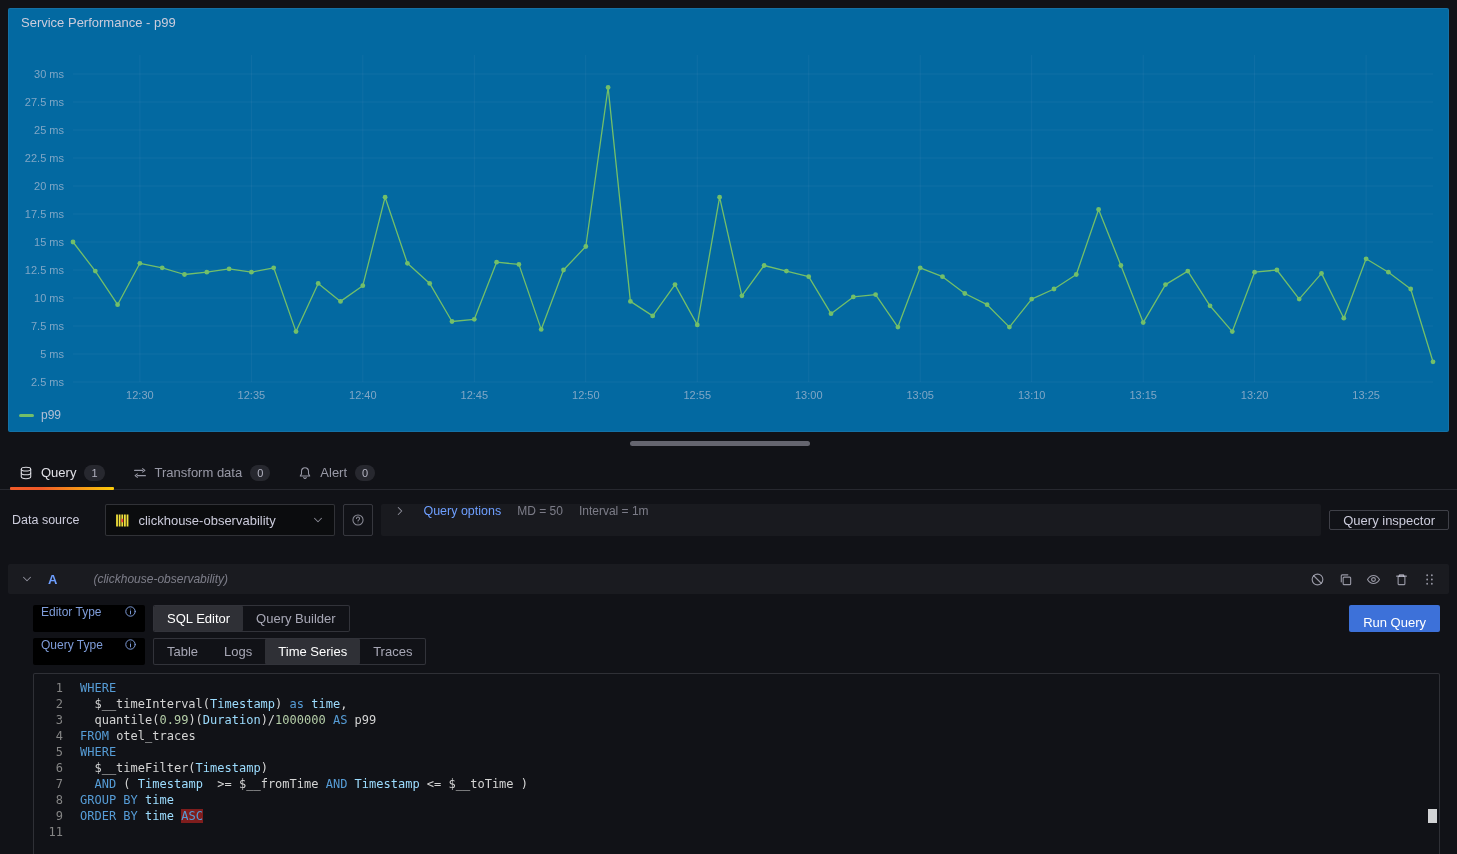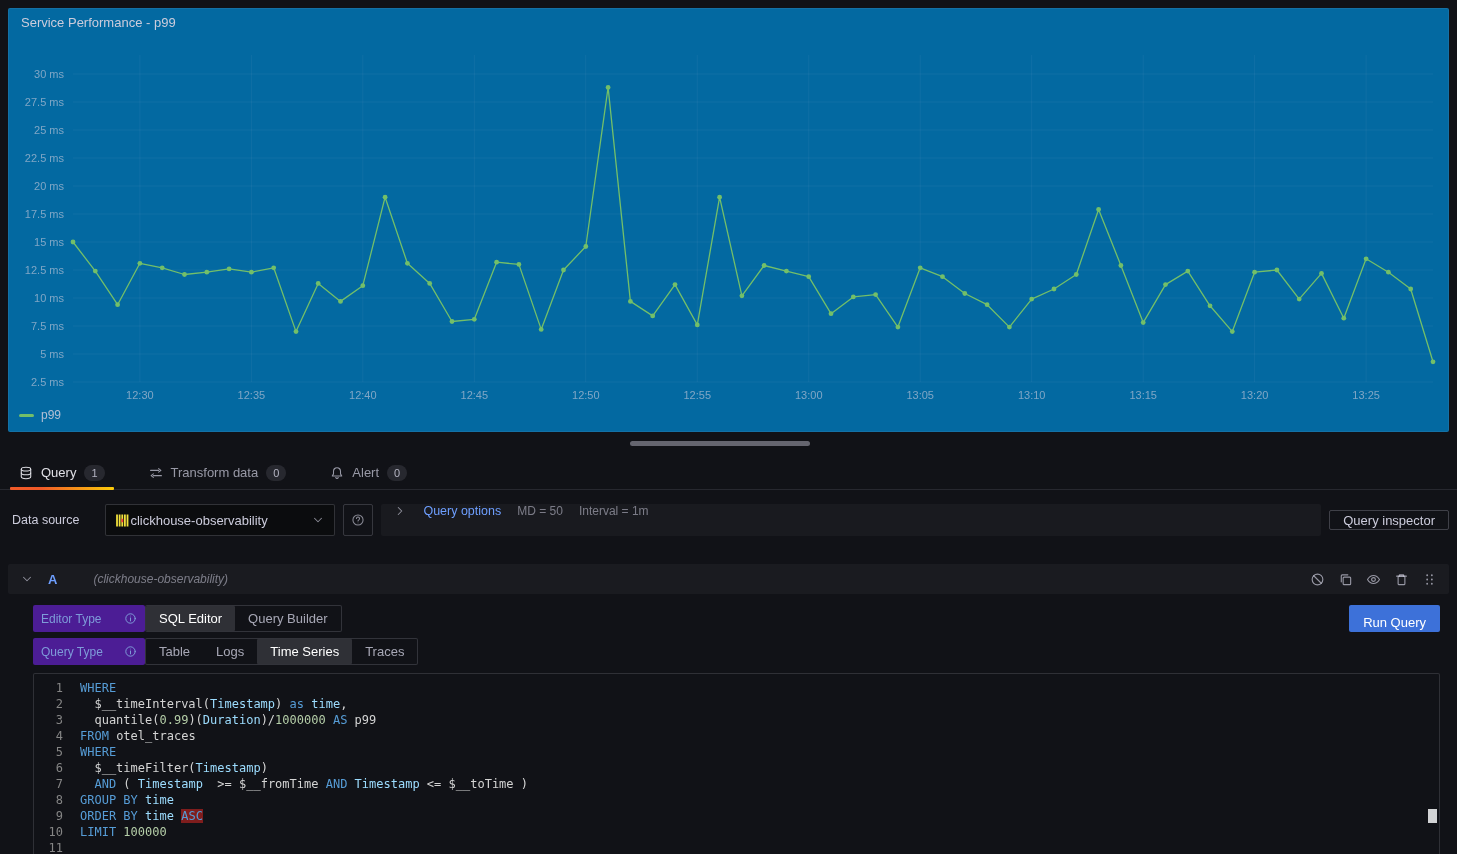--- a/index.html
+++ b/index.html
@@ -23,35 +23,35 @@
   .legend{display:flex;align-items:center;gap:7px;padding:1px 0 0 10px;
     font-size:12px;color:rgba(204,204,220,0.88)}
   .legend-swatch{width:15px;height:3px;border-radius:2px}
 
   
   .scroll-row{height:8px;position:relative;margin-top:3px}
   .scroll-thumb{position:absolute;left:630px;top:1px;width:180px;height:5px;
     border-radius:3px;background:rgba(204,204,220,0.45);cursor:pointer}
 
   
-  .tabbar{display:flex;align-items:stretch;gap:22px;height:33px;margin-top:8px;
+  .tabbar{display:flex;align-items:stretch;gap:6px;height:33px;margin-top:8px;
     padding:0 8px;border-bottom:1px solid rgba(204,204,220,0.12)}
   .tab{position:relative;display:flex;align-items:center;gap:8px;padding:0 11px;
     color:rgba(204,204,220,0.72);cursor:pointer;font-size:13px}
   .tab.active{color:#e0e0e6}
   .tab.active::after{content:"";position:absolute;left:2px;right:2px;bottom:-1px;height:3px;
     border-radius:1px;background-image:linear-gradient(90deg,#f05a28 30%,#fbca0a 99%)}
   .tab .ticon{width:14px;height:14px}
   .badge{font-size:11px;line-height:16px;padding:0 7px;border-radius:9px;
     background:rgba(204,204,220,0.12);color:rgba(204,204,220,0.85)}
 
   
   .ds-row{display:flex;align-items:center;gap:8px;margin:14px 8px 0 8px}
   .ds-label{font-size:12.5px;font-weight:500;color:#ccccdc;margin:0 18px 0 4px}
-  .ds-picker{display:flex;align-items:center;gap:0;width:230px;height:32px;box-sizing:border-box;
+  .ds-picker{display:flex;align-items:center;gap:8px;width:230px;height:32px;box-sizing:border-box;
     background:#0b0c0e;border:1px solid rgba(204,204,220,0.2);border-radius:2px;
     padding:0 9px;cursor:pointer}
   .ds-picker-value{flex:1;font-size:13px;color:#ccccdc;white-space:nowrap;overflow:hidden}
   .sm-icon{width:14px;height:14px;color:rgba(204,204,220,0.65)}
   .icon-btn{width:30px;height:32px;box-sizing:border-box;display:flex;align-items:center;justify-content:center;
     background:transparent;border:1px solid rgba(204,204,220,0.2);border-radius:2px;
     color:rgba(204,204,220,0.7);cursor:pointer}
   .options-bar{flex:1;height:32px;box-sizing:border-box;display:flex;align-items:flex-start;gap:16px;
     background:rgba(204,204,220,0.045);border-radius:2px;padding:0 12px}
   .qo-link{font-size:12.5px;color:#6e9fff;cursor:pointer}
@@ -63,25 +63,25 @@
   
   .q-card{margin:28px 8px 0 8px}
   .q-header{height:30px;display:flex;align-items:center;padding:0 12px;
     background:rgba(204,204,220,0.05);border-radius:2px}
   .q-ref{color:#6e9fff;font-size:13px;font-weight:700;margin-left:14px}
   .q-hint{font-style:italic;font-size:12px;color:rgba(204,204,220,0.55);margin-left:36px}
   .q-actions{margin-left:auto;display:flex;align-items:center;gap:13px;color:rgba(204,204,220,0.7)}
   .q-actions .aicon{width:15px;height:15px;cursor:pointer}
   .q-body{padding:5px 9px 0 25px}
   .editor-row{display:flex;align-items:center;margin-top:6px}
-  .chip{width:112px;height:27px;box-sizing:border-box;display:flex;align-items:center;
-    justify-content:space-between;background:#4c1d95;border-radius:2px;padding:0 8px;
+  .chip{width:112px;height:27px;box-sizing:border-box;display:flex;
+    justify-content:space-between;background:#000000;border-radius:2px;padding:0 8px;
     font-size:12px;color:#7e9cd9}
   .chip .sm-icon{width:13px;height:13px;color:#7e9cd9;cursor:pointer}
-  .radio-group{display:flex;align-items:center;height:27px;box-sizing:border-box;
+  .radio-group{display:flex;align-items:center;margin-left:8px;height:27px;box-sizing:border-box;
     background:#111217;border:1px solid rgba(204,204,220,0.18);border-radius:2px;overflow:hidden}
   .radio-opt{height:25px;border:none;background:transparent;padding:0 13px;cursor:pointer;
     color:rgba(204,204,220,0.8);font-size:13px;font-family:inherit}
   .radio-opt.active{background:rgba(204,204,220,0.16);color:#ffffff;border-radius:1px}
   .run-btn{margin-left:auto;height:27px;padding:10px 14px;cursor:pointer;
     background:#3d71d9;border:none;border-radius:2px;color:#ffffff;
     font-size:13px;font-weight:500;font-family:inherit}
 
   
   .code-editor{position:relative;margin-top:8px;box-sizing:border-box;
@@ -370,18 +370,17 @@
       <div id="code-lines">
           <div class="code-line"><span class="gutter">1</span><span class="code"><span class="tk-kw">WHERE</span></span></div>
           <div class="code-line"><span class="gutter">2</span><span class="code"><span class="tk-pl">  $__timeInterval(</span><span class="tk-col">Timestamp</span><span class="tk-pl">) </span><span class="tk-kw">as</span><span class="tk-pl"> </span><span class="tk-col">time</span><span class="tk-pl">,</span></span></div>
           <div class="code-line"><span class="gutter">3</span><span class="code"><span class="tk-pl">  quantile(</span><span class="tk-num">0.99</span><span class="tk-pl">)(</span><span class="tk-col">Duration</span><span class="tk-pl">)/</span><span class="tk-num">1000000</span><span class="tk-pl"> </span><span class="tk-kw">AS</span><span class="tk-pl"> p99</span></span></div>
           <div class="code-line"><span class="gutter">4</span><span class="code"><span class="tk-kw">FROM</span><span class="tk-pl"> otel_traces</span></span></div>
           <div class="code-line"><span class="gutter">5</span><span class="code"><span class="tk-kw">WHERE</span></span></div>
           <div class="code-line"><span class="gutter">6</span><span class="code"><span class="tk-pl">  $__timeFilter(</span><span class="tk-col">Timestamp</span><span class="tk-pl">)</span></span></div>
           <div class="code-line"><span class="gutter">7</span><span class="code"><span class="tk-pl">  </span><span class="tk-kw">AND</span><span class="tk-pl"> ( </span><span class="tk-col">Timestamp</span><span class="tk-pl">  &gt;= $__fromTime </span><span class="tk-kw">AND</span><span class="tk-pl"> </span><span class="tk-col">Timestamp</span><span class="tk-pl"> &lt;= $__toTime )</span></span></div>
           <div class="code-line"><span class="gutter">8</span><span class="code"><span class="tk-kw">GROUP</span><span class="tk-pl"> </span><span class="tk-kw">BY</span><span class="tk-pl"> </span><span class="tk-col">time</span></span></div>
           <div class="code-line"><span class="gutter">9</span><span class="code"><span class="tk-kw">ORDER</span><span class="tk-pl"> </span><span class="tk-kw">BY</span><span class="tk-pl"> </span><span class="tk-col">time</span><span class="tk-pl"> </span><span class="tk-sel">ASC</span></span><span class="cursor-marker"></span></div>
-          <div class="code-line"><span class="gutter">10</span><span class="code"><span class="tk-kw">LIMIT</span><span class="tk-pl"> </span><span class="tk-num">100000</span></span></div>
           <div class="code-line"><span class="gutter">11</span><span class="code"></span></div>
         </div>
     </div>
   </div>
 </div>
 
 </body></html>

